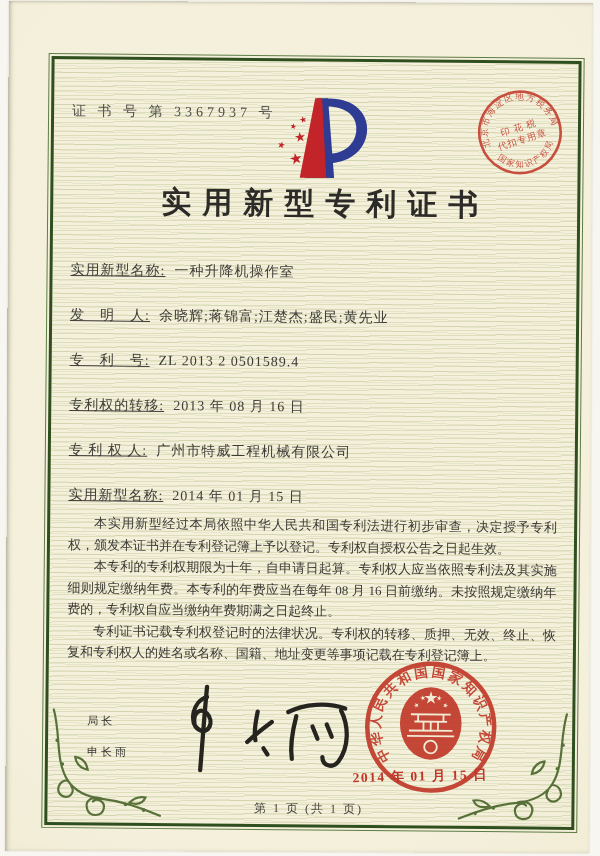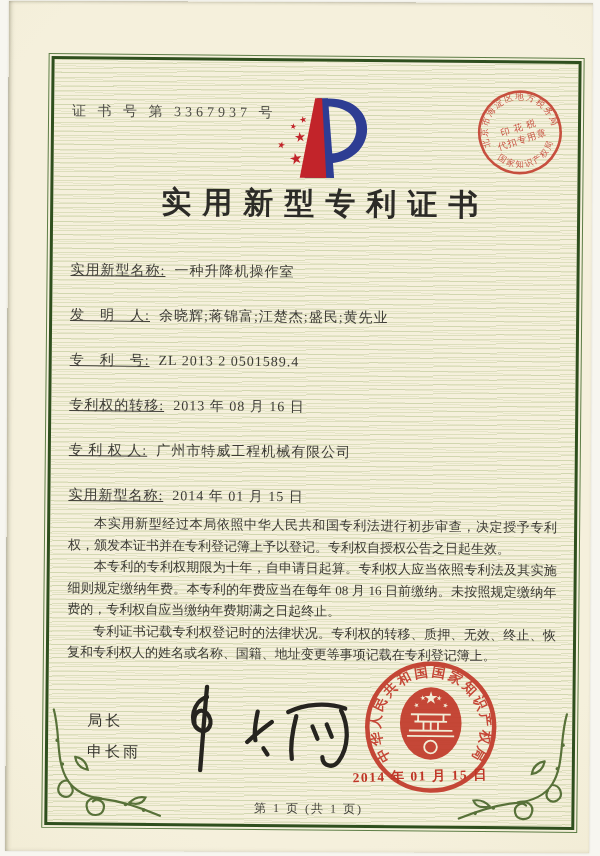--- a/index.html
+++ b/index.html
@@ -23,21 +23,21 @@
   .tax-stamp{position:absolute;left:459px;top:74px;width:106px;height:106px;
     transform:rotate(-18deg);opacity:.88;}
   .title{position:absolute;left:40px;top:180px;width:534px;text-align:center;
     font-size:30px;font-weight:600;letter-spacing:11px;padding-left:11px;color:#2c2b27;}
   .fields{position:absolute;left:64px;top:260px;width:470px;color:#3d3c36;font-size:14px;}
   .field-row{height:45px;letter-spacing:1px;}
   .field-row .lbl{margin-right:9px;text-decoration:underline;}
   .paras{position:absolute;left:64px;top:511px;width:489px;font-size:13px;line-height:21.5px;
     color:#3a3933;text-align:justify;}
   .paras p{margin:0;text-indent:2em;}
-  .director{position:absolute;left:85px;top:704px;font-size:15px;letter-spacing:3px;
+  .director{position:absolute;left:85px;top:704px;font-size:11px;letter-spacing:3px;
     color:#34332d;line-height:31px;}
   .signature{position:absolute;left:176px;top:678px;width:178px;height:92px;}
   .office-seal{position:absolute;left:356px;top:650px;width:145px;height:145px;opacity:.93;}
   .seal-date{position:absolute;left:351px;top:763px;font-size:13.5px;letter-spacing:1.5px;
     color:#bf3526;transform:rotate(-2deg);font-weight:600;}
   .footer{position:absolute;left:40px;top:797px;width:534px;text-align:center;
     font-size:12px;letter-spacing:2px;color:#45443d;}
   .flourish{position:absolute;width:118px;height:120px;}
   .flourish.bl{left:46px;top:702px;}
   .flourish.br{left:452px;top:702px;transform:scaleX(-1);}

